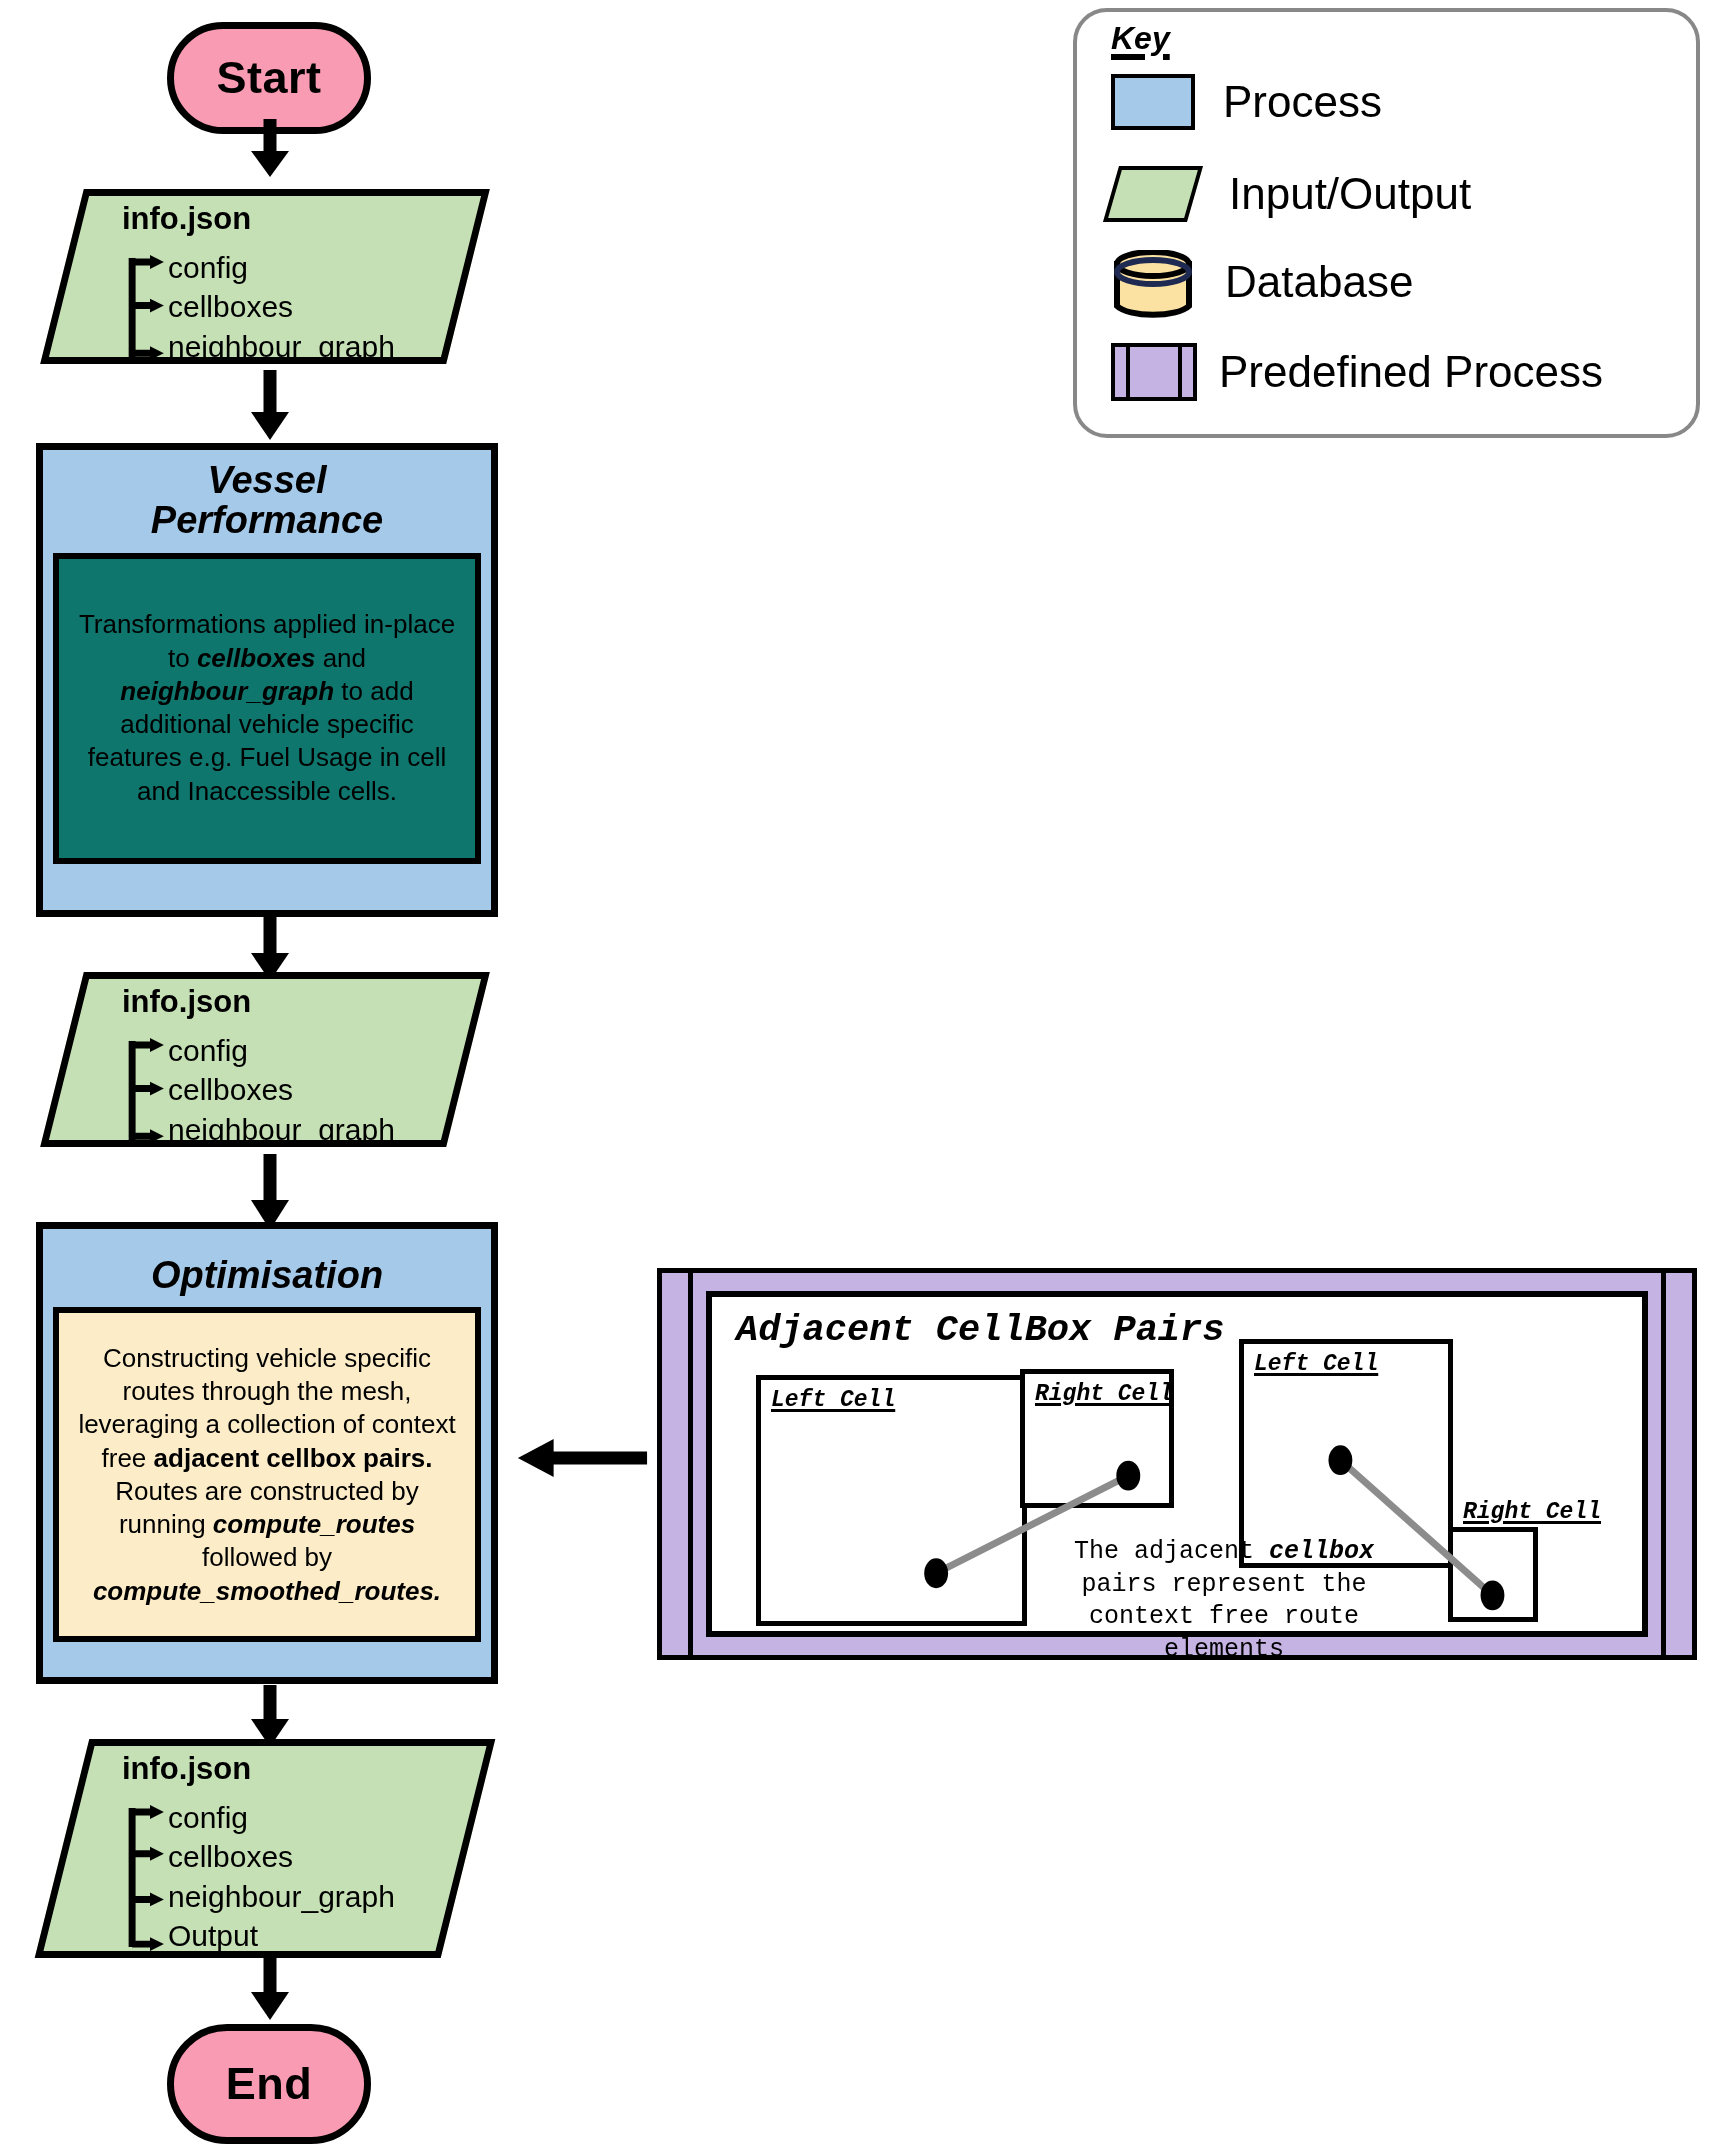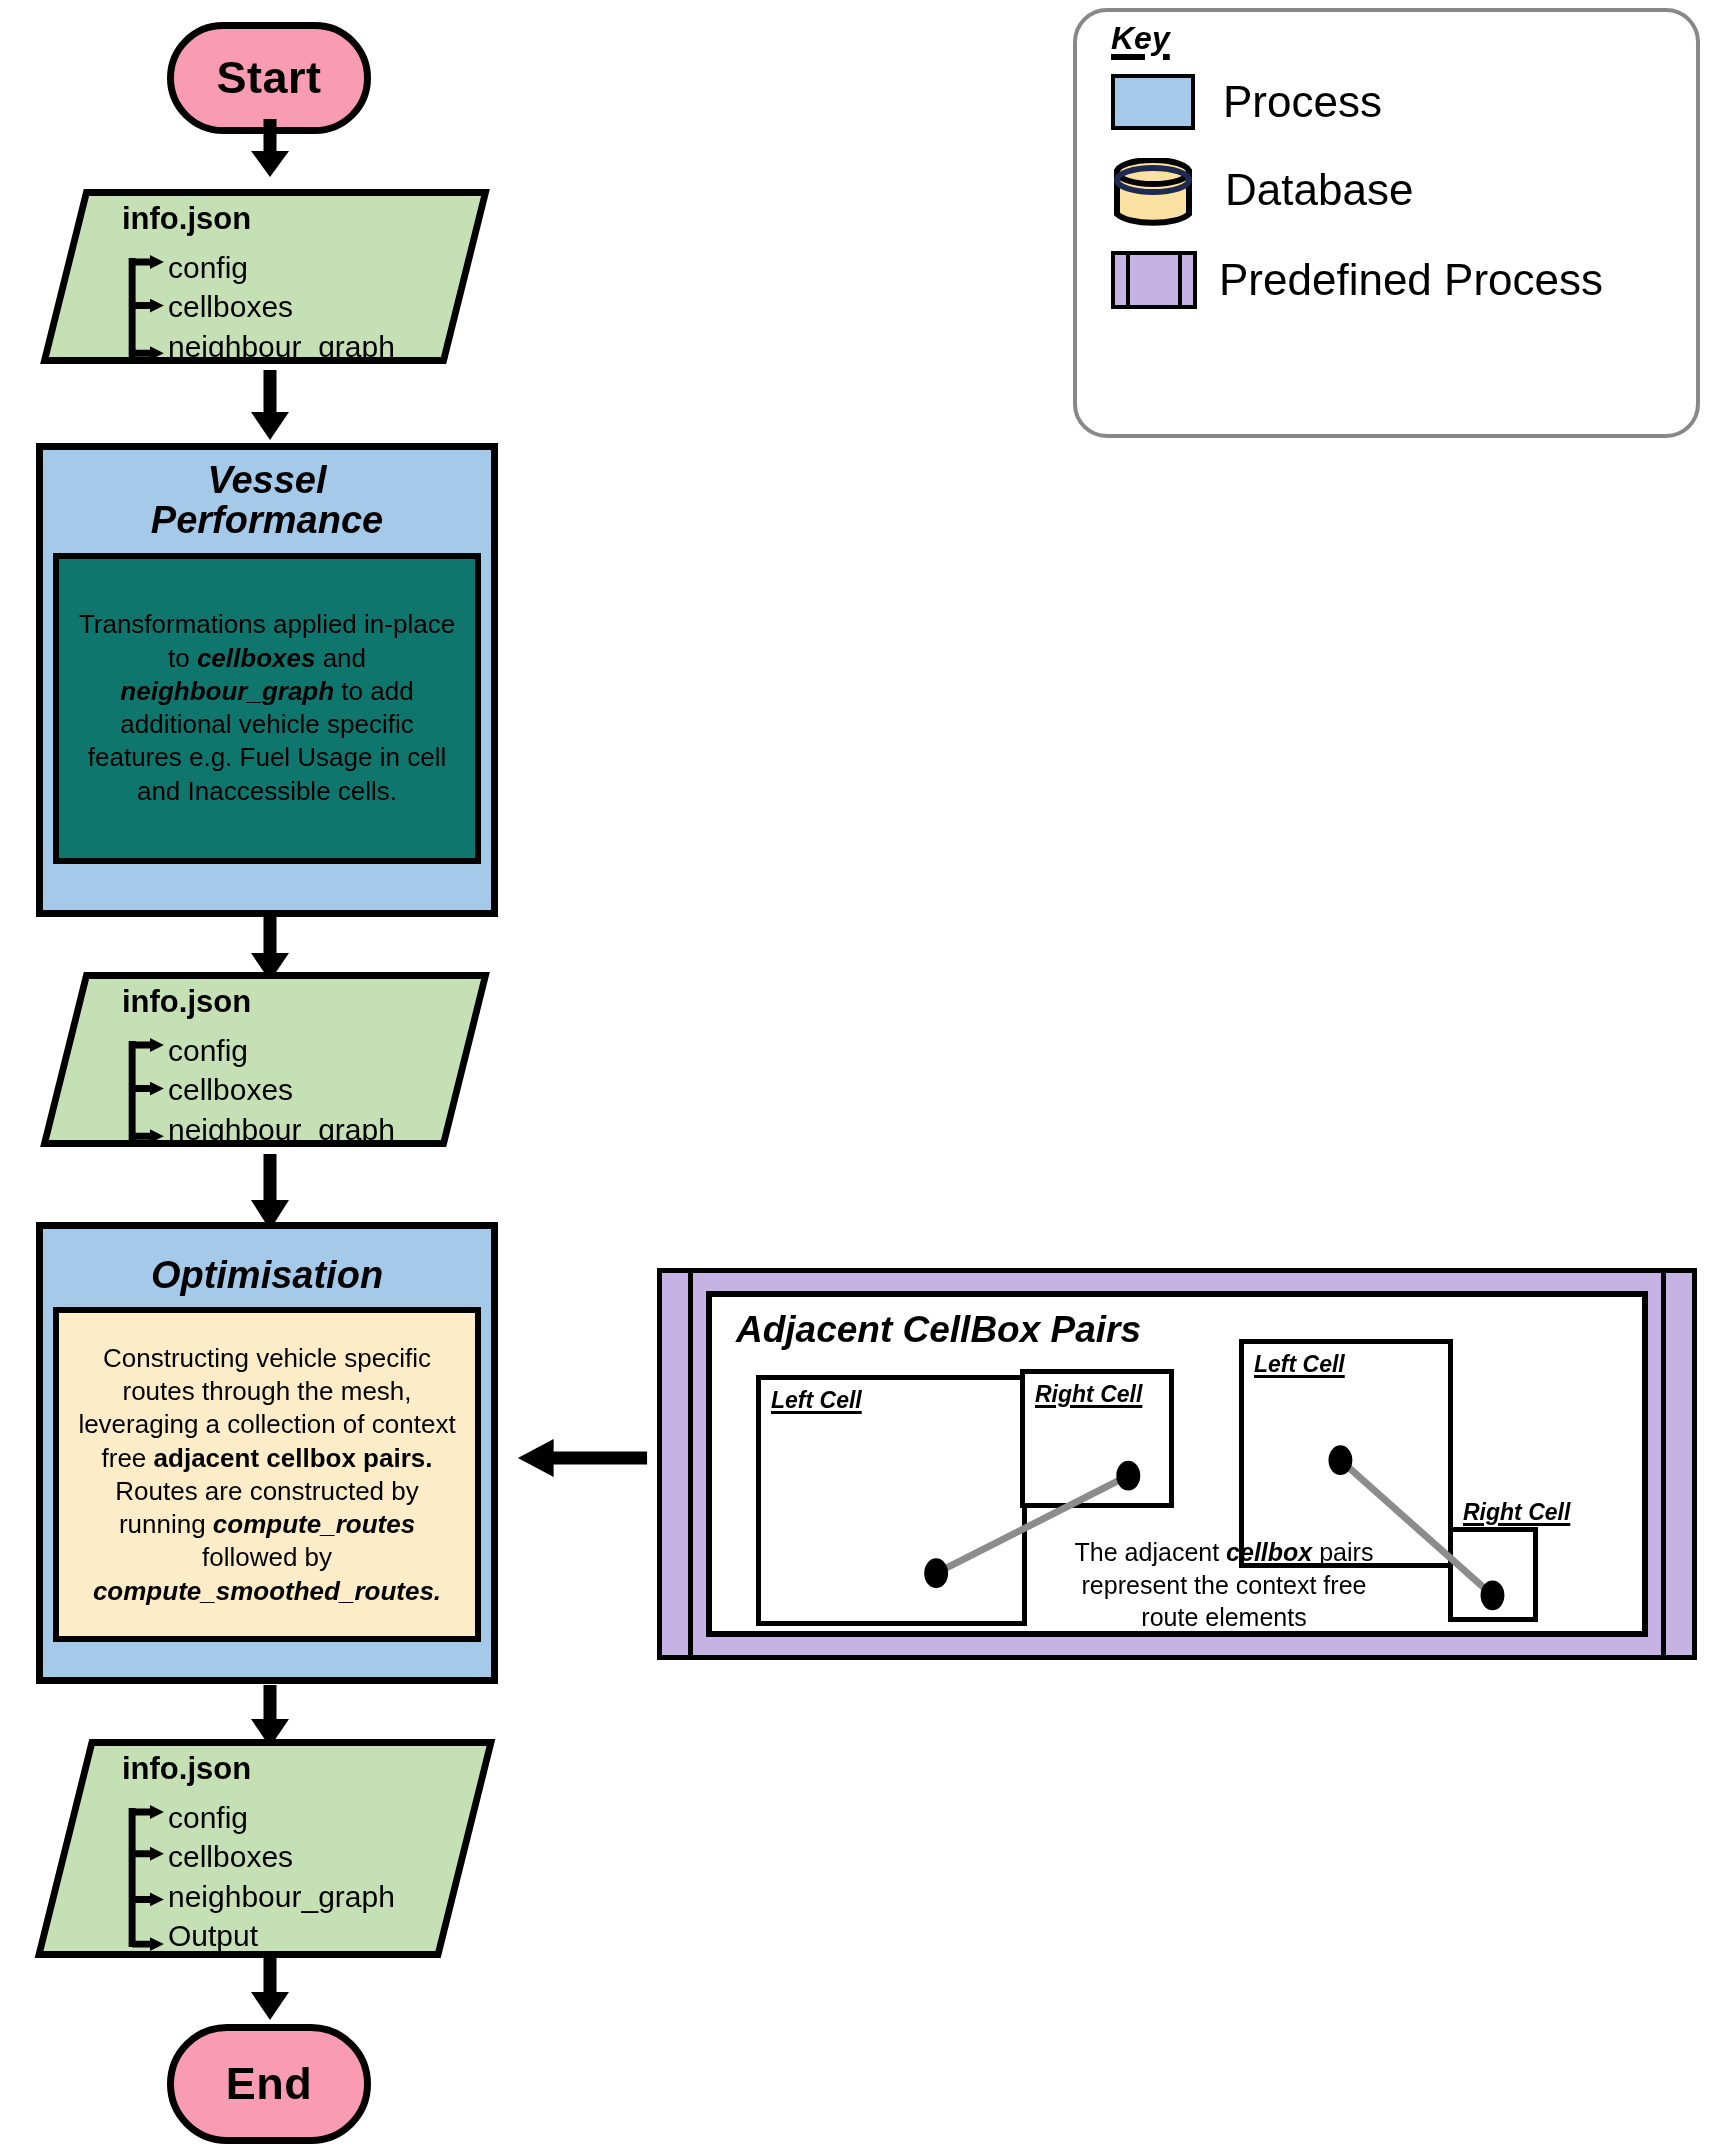--- a/index.html
+++ b/index.html
@@ -68,21 +68,21 @@
   .key-row{ display:flex; align-items:center; height:78px; margin-left:34px; }
   .key-label{ font-size:44px; margin-left:28px; line-height:1; }
   .sw-process{ width:84px; height:56px; background:#A5C9E8; border:4px solid #000;}
   .sw-io{ width:84px; height:56px; background:#C5E0B4; border:4px solid #000; transform:skewX(-16deg);}
   .sw-db{ width:84px; height:64px; position:relative;}
   .sw-pre{ width:86px; height:58px; background:#C5B3E3; border:4px solid #000; position:relative;}
   .sw-pre:before,.sw-pre:after{content:"";position:absolute;top:0;bottom:0;width:4px;background:#000;}
   .sw-pre:before{left:11px;} .sw-pre:after{right:11px;}
 
   
-  .pre-outer{ background:#C5B3E3; border:5px solid #000; position:relative; }
+  .pre-outer{ background:#C5B3E3; border:5px solid #000; position:relative;font-family:Liberation Mono, monospace; }
   .pre-bar{ position:absolute; top:0; bottom:0; width:5px; background:#000; }
   .pre-inner{
     position:absolute; background:#fff; border:6px solid #000;
   }
   .pre-heading{
     font-weight:bold; font-style:italic; font-size:37px;
     margin:12px 0 0 24px;
   }
   .cell{ position:absolute; background:#fff; border:5px solid #000; }
   .cell-label{
@@ -219,20 +219,24 @@
 </div>
 
 <div class="abs keybox" style="left:1073px; top:8px; width:627px; height:430px;">
   <div class="key-title">Key</div>
 
   <div class="key-row" style="margin-top:6px;">
     <div class="sw-process"></div>
     <div class="key-label">Process</div>
   </div>
 
+  <div class="key-row" style="margin-top:14px;">
+    <div class="sw-io"></div>
+    <div class="key-label" style="margin-left:34px;">Input/Output</div>
+  </div>
 
   <div class="key-row" style="margin-top:10px;">
     <div class="sw-db">
       <svg width="84" height="70" viewBox="0 0 84 70">
         <path d="M6 14 L6 56 A38 13 0 0 0 78 56 L78 14 Z" fill="#FBE2A2" stroke="#000" stroke-width="6"></path>
         <ellipse cx="42" cy="14" rx="36" ry="12" fill="#FBE2A2" stroke="#000" stroke-width="6"></ellipse>
         <ellipse cx="42" cy="22" rx="36" ry="12" fill="none" stroke="#1F2A52" stroke-width="6"></ellipse>
       </svg>
     </div>
     <div class="key-label" style="margin-left:30px;">Database</div>

